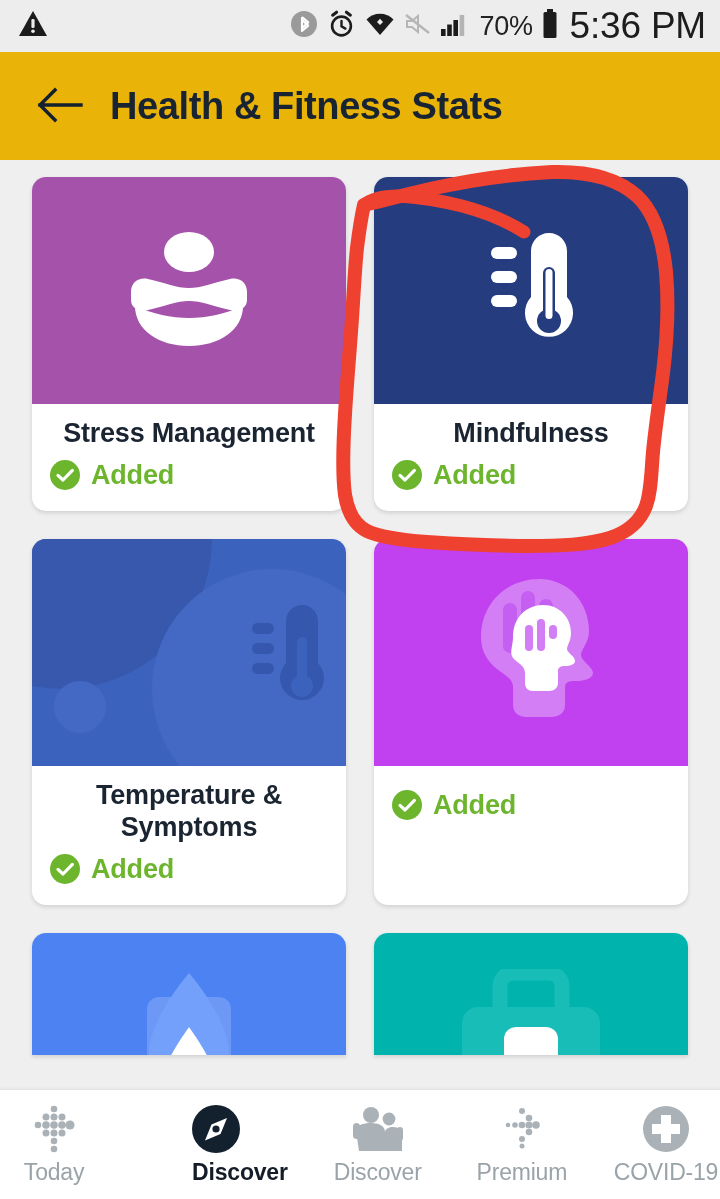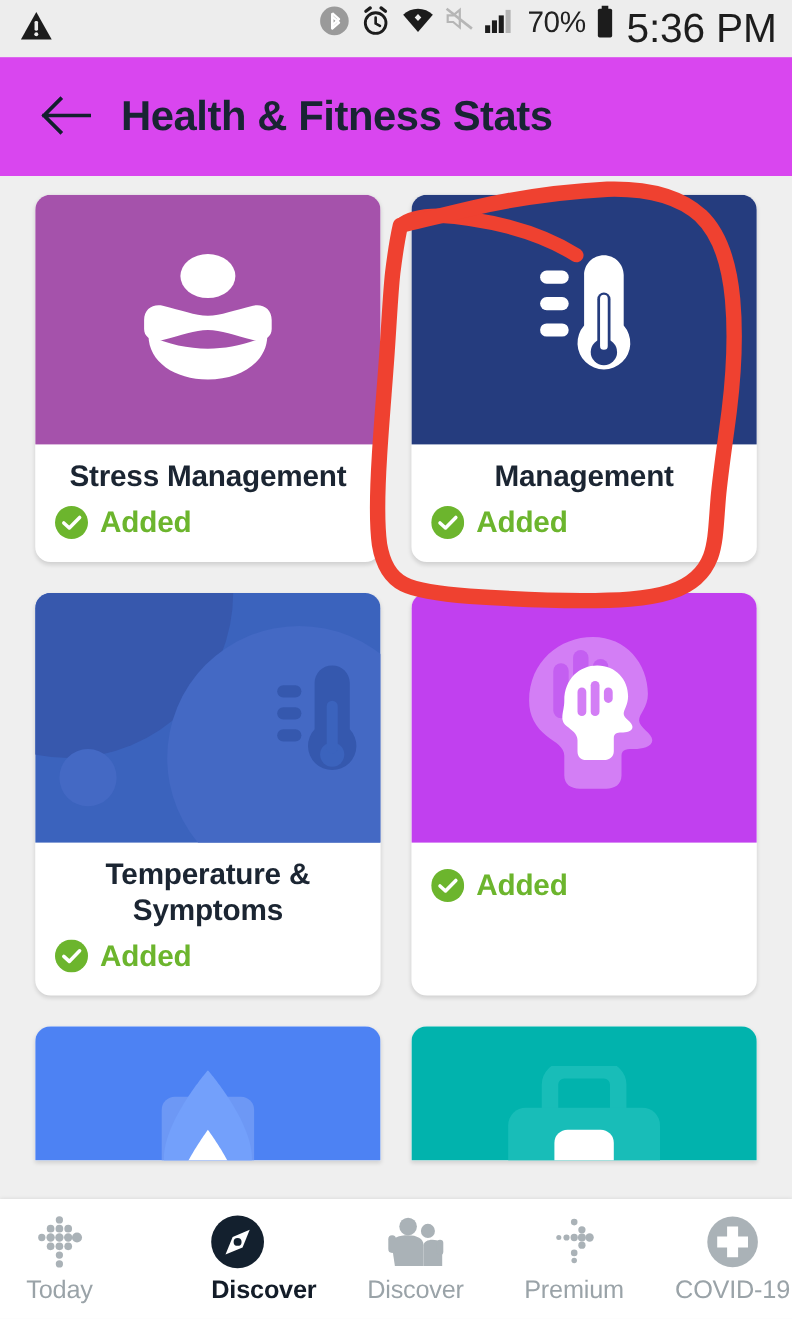--- a/index.html
+++ b/index.html
@@ -11,34 +11,34 @@
   }
   #app{position:relative;width:720px;height:1199px;overflow:hidden;}
 
   
   .statusbar{
     position:absolute;left:0;top:0;width:720px;height:52px;
     background:#ededed;display:flex;align-items:center;
     box-sizing:border-box;padding:0 14px 0 18px;
   }
   .sb-left{display:flex;align-items:center;}
-  .sb-right{margin-left:auto;display:flex;gap:9px;}
+  .sb-right{margin-left:auto;display:flex;align-items:center;gap:9px;}
   .sb-ico{display:block;}
   .sb-batt-pct{
     font-size:27px;color:#222;letter-spacing:-0.3px;
     font-family:"Liberation Sans",sans-serif;
   }
   .sb-clock{
     font-size:37px;color:#1d1d1d;letter-spacing:-0.2px;margin-left:3px;
   }
 
   
   .appbar{
     position:absolute;left:0;top:52px;width:720px;height:108px;
-    background:#d946ef;display:flex;align-items:center;
+    background:#eab308;display:flex;align-items:center;
   }
   .back-btn{
     width:92px;height:92px;margin-left:14px;
     display:flex;align-items:center;justify-content:center;
     border:none;background:transparent;padding:0;cursor:pointer;
   }
   .appbar-title{
     font-size:38px;font-weight:bold;color:#192433;
     letter-spacing:-0.4px;margin-left:4px;
   }
@@ -219,21 +219,21 @@
               <rect x="16" y="46" width="26" height="12" rx="6" fill="#ffffff"></rect>
               <rect x="16" y="70" width="26" height="12" rx="6" fill="#ffffff"></rect>
               <path d="M74 8 C84 8 92 16 92 26 L92 72 A24 24 0 1 1 56 72 L56 26 C56 16 64 8 74 8 Z" fill="#ffffff"></path>
               <path d="M74 84 A12 12 0 1 0 74 108 A12 12 0 1 0 74 84 Z" fill="#253c7e"></path>
               <rect x="68" y="42" width="12" height="52" rx="6" fill="#253c7e"></rect>
               <rect x="70.5" y="44" width="7" height="50" rx="3.5" fill="#ffffff"></rect>
             </svg>
           </span>
         </div>
         <div class="card-body">
-          <div class="card-title">Management</div>
+          <div class="card-title">Mindfulness</div>
           <div class="card-status">
             <span class="check">
               <svg width="30" height="30" viewBox="0 0 30 30">
                 <circle cx="15" cy="15" r="15" fill="#6cb52d"></circle>
                 <path d="M8 15.4 L13 20 L22.4 10.4" fill="none" stroke="#ffffff" stroke-width="3.2" stroke-linecap="round" stroke-linejoin="round"></path>
               </svg>
             </span>
             <span class="status-text" style="color:#6cb52d">Added</span>
           </div>
         </div>

